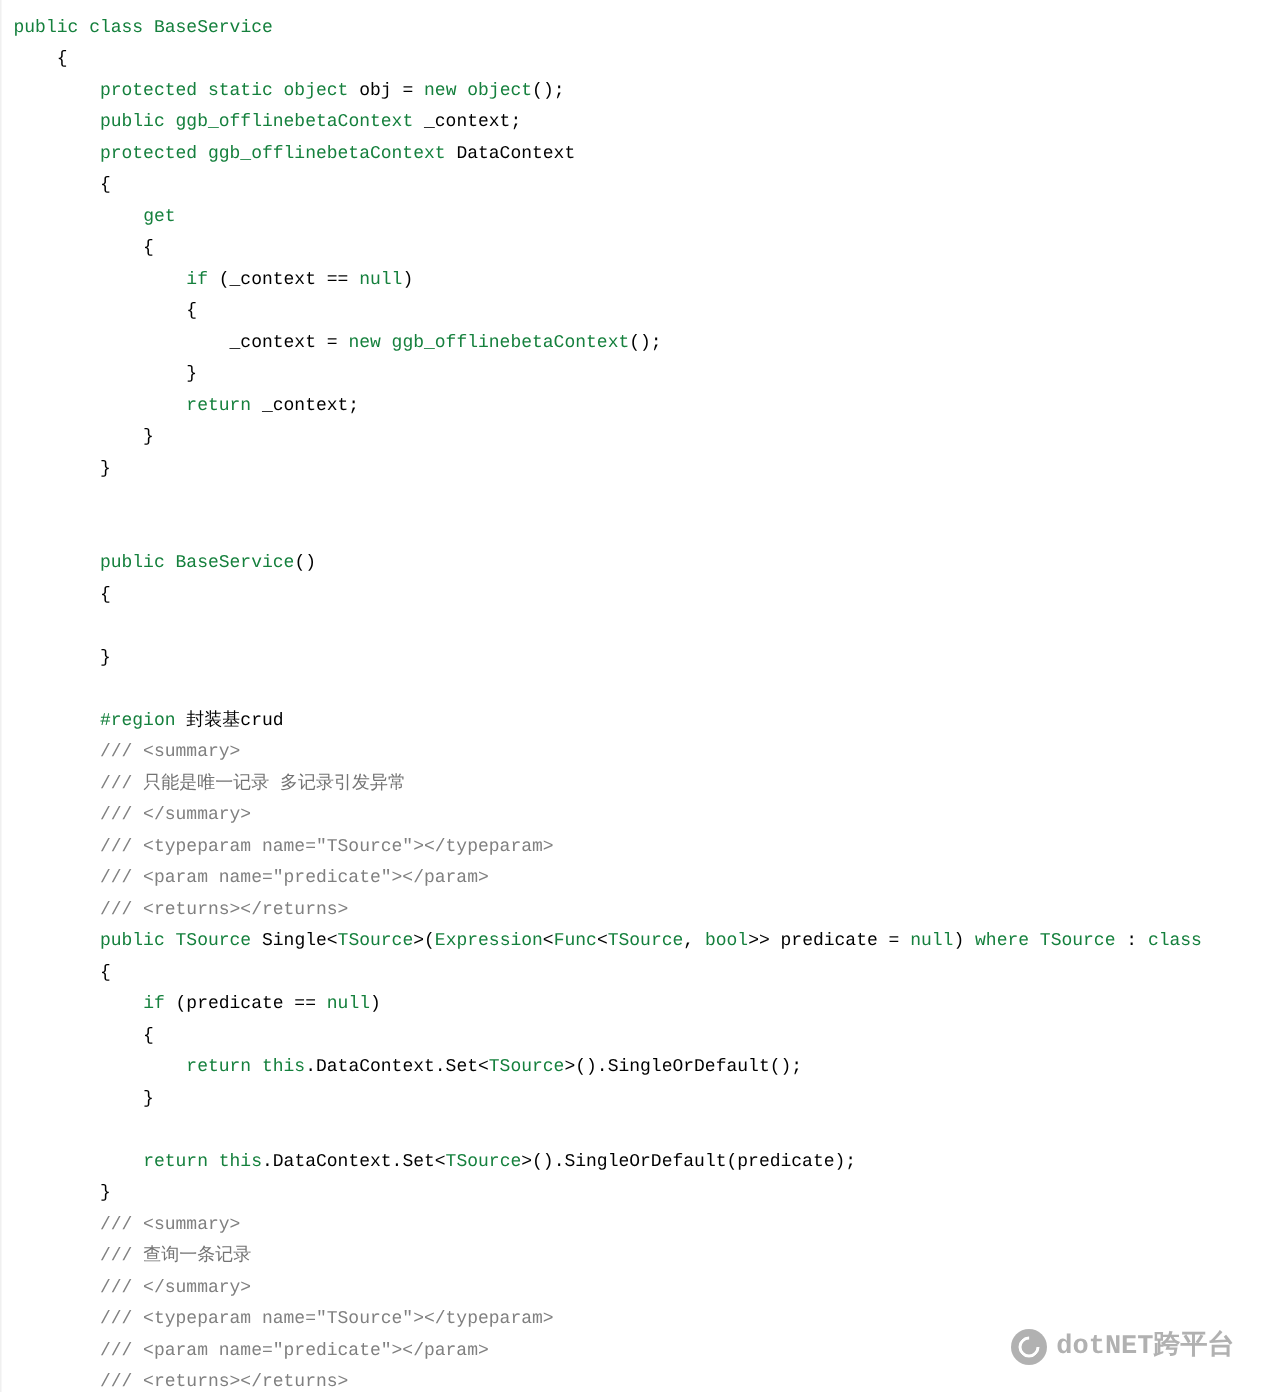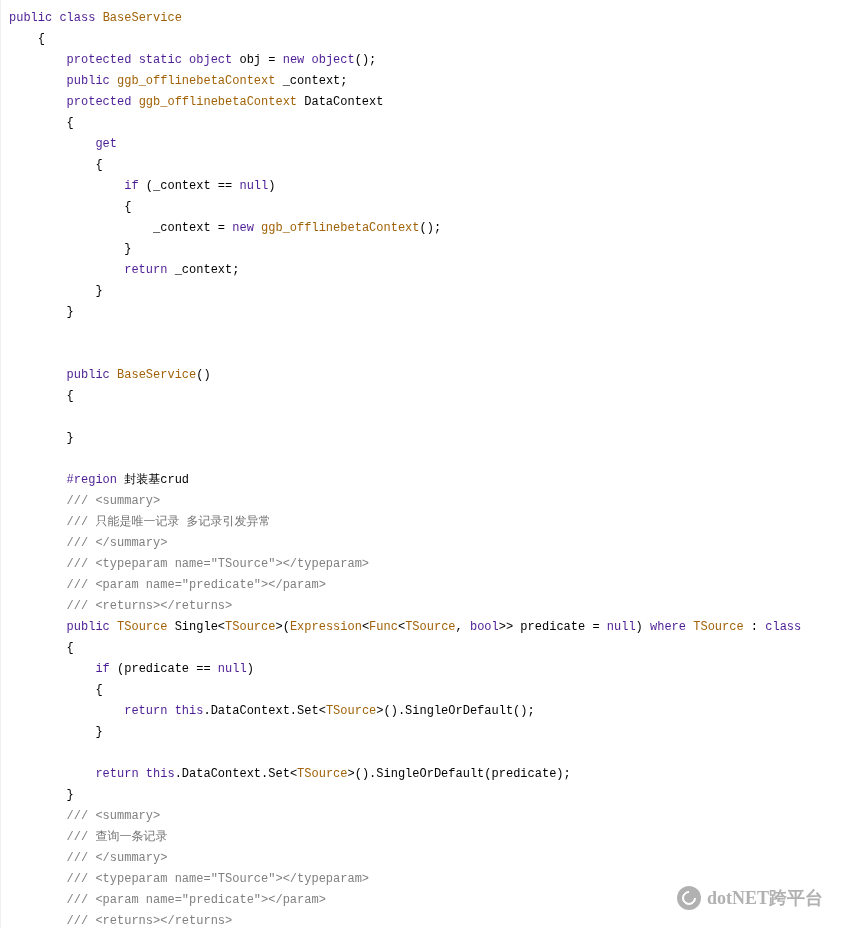--- a/index.html
+++ b/index.html
@@ -9,33 +9,33 @@
     font-family: Consolas, "Courier New", monospace;
     font-size: 12px;
     line-height: 21px;
     color: #000;
   }
   .code-container {
     padding: 8px 4px 8px 8px;
     white-space: pre;
     border-left: 1px solid #f0f0f0;
   }
-  .kw   { color: #4c1d95; }   
-  .type { color: #a16207; margin-top: 40px; }   
+  .kw   { color: #15803d; }   
+  .type { color: #15803d; margin-top: 40px; }   
   .cmt  { color: #808080; text-align: center; }   
   .grn  { color: #737373; }   
   .line { display: block; }
   .watermark {
     position: fixed;
     right: 30px;
     bottom: 18px;
     display: flex;
     align-items: center;
     gap: 6px;
-    font-family: Liberation Serif, serif;
+    font-family: Liberation Mono, monospace;
     font-size: 18px;
     font-weight: bold;
     color: #a9a9a9;
     opacity: 0.9;
     pointer-events: none;
   }
   .watermark .icon {
     width: 24px;
     height: 24px;
     display: inline-block;

